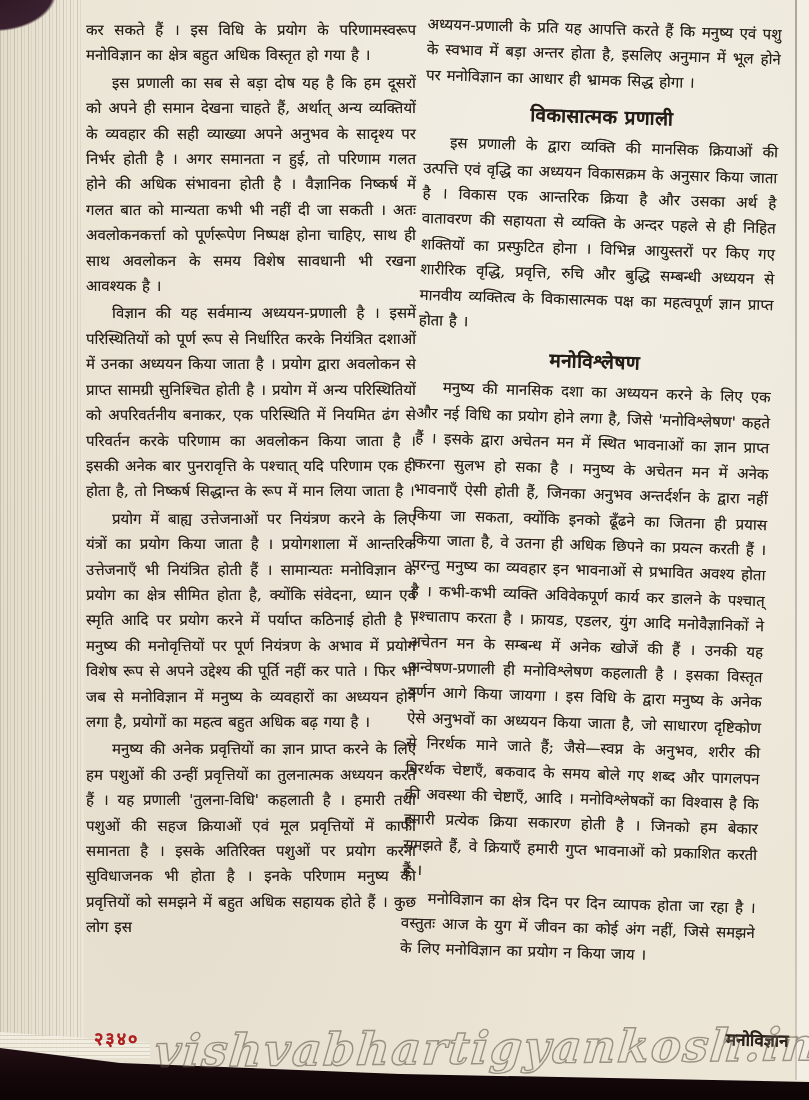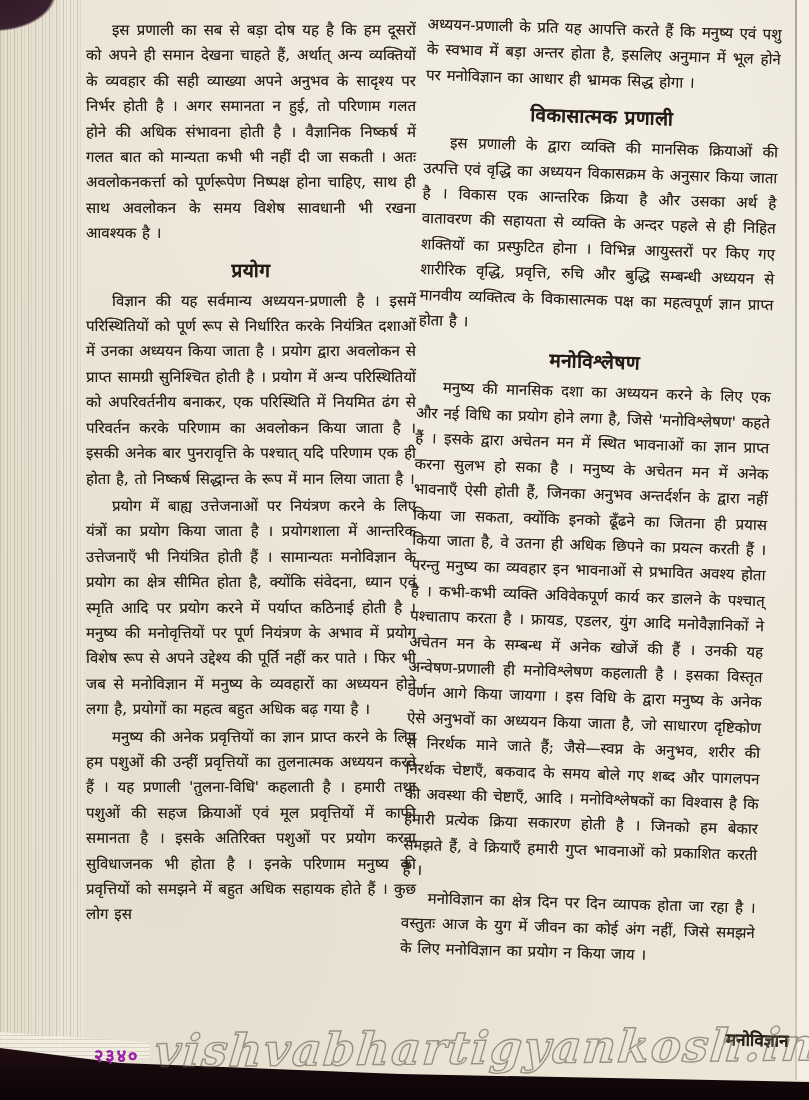--- a/index.html
+++ b/index.html
@@ -66,23 +66,22 @@
   .para.indent{text-indent:26px;}
   .para + .para{margin-top:2px;}
   .heading{
     margin:11px 0 7px 0;text-align:center;font-size:19px;line-height:24px;
     font-weight:bold;color:#241d17;letter-spacing:.5px;
     text-shadow:0 0 .5px rgba(36,29,23,.6);
   }
 
   .footer-pageno{
     position:absolute;left:94px;top:1026px;z-index:7;
-    font-size:18px;font-weight:bold;color:#a21caf;letter-spacing:2px;
+    font-size:18px;font-weight:bold;color:#b91c1c;letter-spacing:2px;
     text-shadow:0 0 .5px rgba(36,29,23,.6);
-    margin-top:17px;
   }
   .footer-right{
     position:absolute;right:20px;top:1028px;z-index:7;
     font-size:17px;font-weight:bold;color:#2a221b;transform:rotate(1.5deg);
     text-shadow:0 0 .5px rgba(36,29,23,.6);
   }
   .watermark{
     position:absolute;left:155px;top:1022px;width:560px;z-index:7;
     font-size:45px;font-style:italic;font-weight:bold;letter-spacing:2px;
     color:rgba(236,230,215,.12);
@@ -94,22 +93,22 @@
 </head>
 <body>
 
 <div class="paper-noise"></div>
 <div class="gutter"></div>
 <div class="corner-dark"></div>
 <div class="right-margin-light"></div>
 <div class="right-edge"></div>
 
 <div class="column col-left">
+    <p class="para">कर सकते हैं । इस विधि के प्रयोग के परिणामस्वरूप मनोविज्ञान का क्षेत्र बहुत अधिक विस्तृत हो गया है ।</p>
     <p class="para indent">इस प्रणाली का सब से बड़ा दोष यह है कि हम दूसरों को अपने ही समान देखना चाहते हैं, अर्थात् अन्य व्यक्तियों के व्यवहार की सही व्याख्या अपने अनुभव के सादृश्य पर निर्भर होती है । अगर समानता न हुई, तो परिणाम गलत होने की अधिक संभावना होती है । वैज्ञानिक निष्कर्ष में गलत बात को मान्यता कभी भी नहीं दी जा सकती । अतः अवलोकनकर्त्ता को पूर्णरूपेण निष्पक्ष होना चाहिए, साथ ही साथ अवलोकन के समय विशेष सावधानी भी रखना आवश्यक है ।</p>
-    <h3 class="heading">प्रयोग</h3>
     <p class="para indent">विज्ञान की यह सर्वमान्य अध्ययन-प्रणाली है । इसमें परिस्थितियों को पूर्ण रूप से निर्धारित करके नियंत्रित दशाओं में उनका अध्ययन किया जाता है । प्रयोग द्वारा अवलोकन से प्राप्त सामग्री सुनिश्चित होती है । प्रयोग में अन्य परिस्थितियों को अपरिवर्तनीय बनाकर, एक परिस्थिति में नियमित ढंग से परिवर्तन करके परिणाम का अवलोकन किया जाता है । इसकी अनेक बार पुनरावृत्ति के पश्चात् यदि परिणाम एक ही होता है, तो निष्कर्ष सिद्धान्त के रूप में मान लिया जाता है ।</p>
     <p class="para indent">प्रयोग में बाह्य उत्तेजनाओं पर नियंत्रण करने के लिए यंत्रों का प्रयोग किया जाता है । प्रयोगशाला में आन्तरिक उत्तेजनाएँ भी नियंत्रित होती हैं । सामान्यतः मनोविज्ञान के प्रयोग का क्षेत्र सीमित होता है, क्योंकि संवेदना, ध्यान एवं स्मृति आदि पर प्रयोग करने में पर्याप्त कठिनाई होती है । मनुष्य की मनोवृत्तियों पर पूर्ण नियंत्रण के अभाव में प्रयोग विशेष रूप से अपने उद्देश्य की पूर्ति नहीं कर पाते । फिर भी जब से मनोविज्ञान में मनुष्य के व्यवहारों का अध्ययन होने लगा है, प्रयोगों का महत्व बहुत अधिक बढ़ गया है ।</p>
     <p class="para indent">मनुष्य की अनेक प्रवृत्तियों का ज्ञान प्राप्त करने के लिए हम पशुओं की उन्हीं प्रवृत्तियों का तुलनात्मक अध्ययन करते हैं । यह प्रणाली 'तुलना-विधि' कहलाती है । हमारी तथा पशुओं की सहज क्रियाओं एवं मूल प्रवृत्तियों में काफी समानता है । इसके अतिरिक्त पशुओं पर प्रयोग करना सुविधाजनक भी होता है । इनके परिणाम मनुष्य की प्रवृत्तियों को समझने में बहुत अधिक सहायक होते हैं । कुछ लोग इस</p>
   </div>
 <div class="column col-right">
     <p class="para">अध्ययन-प्रणाली के प्रति यह आपत्ति करते हैं कि मनुष्य एवं पशु के स्वभाव में बड़ा अन्तर होता है, इसलिए अनुमान में भूल होने पर मनोविज्ञान का आधार ही भ्रामक सिद्ध होगा ।</p>
     <h3 class="heading">विकासात्मक प्रणाली</h3>
     <p class="para indent">इस प्रणाली के द्वारा व्यक्ति की मानसिक क्रियाओं की उत्पत्ति एवं वृद्धि का अध्ययन विकासक्रम के अनुसार किया जाता है । विकास एक आन्तरिक क्रिया है और उसका अर्थ है वातावरण की सहायता से व्यक्ति के अन्दर पहले से ही निहित शक्तियों का प्रस्फुटित होना । विभिन्न आयुस्तरों पर किए गए शारीरिक वृद्धि, प्रवृत्ति, रुचि और बुद्धि सम्बन्धी अध्ययन से मानवीय व्यक्तित्व के विकासात्मक पक्ष का महत्वपूर्ण ज्ञान प्राप्त होता है ।</p>
     <h3 class="heading">मनोविश्लेषण</h3>
     <p class="para indent">मनुष्य की मानसिक दशा का अध्ययन करने के लिए एक और नई विधि का प्रयोग होने लगा है, जिसे 'मनोविश्लेषण' कहते हैं । इसके द्वारा अचेतन मन में स्थित भावनाओं का ज्ञान प्राप्त करना सुलभ हो सका है । मनुष्य के अचेतन मन में अनेक भावनाएँ ऐसी होती हैं, जिनका अनुभव अन्तर्दर्शन के द्वारा नहीं किया जा सकता, क्योंकि इनको ढूँढने का जितना ही प्रयास किया जाता है, वे उतना ही अधिक छिपने का प्रयत्न करती हैं । परन्तु मनुष्य का व्यवहार इन भावनाओं से प्रभावित अवश्य होता है । कभी-कभी व्यक्ति अविवेकपूर्ण कार्य कर डालने के पश्चात् पश्चाताप करता है । फ्रायड, एडलर, युंग आदि मनोवैज्ञानिकों ने अचेतन मन के सम्बन्ध में अनेक खोजें की हैं । उनकी यह अन्वेषण-प्रणाली ही मनोविश्लेषण कहलाती है । इसका विस्तृत वर्णन आगे किया जायगा । इस विधि के द्वारा मनुष्य के अनेक ऐसे अनुभवों का अध्ययन किया जाता है, जो साधारण दृष्टिकोण से निरर्थक माने जाते हैं; जैसे—स्वप्न के अनुभव, शरीर की निरर्थक चेष्टाएँ, बकवाद के समय बोले गए शब्द और पागलपन की अवस्था की चेष्टाएँ, आदि । मनोविश्लेषकों का विश्वास है कि हमारी प्रत्येक क्रिया सकारण होती है । जिनको हम बेकार समझते हैं, वे क्रियाएँ हमारी गुप्त भावनाओं को प्रकाशित करती हैं ।</p>

